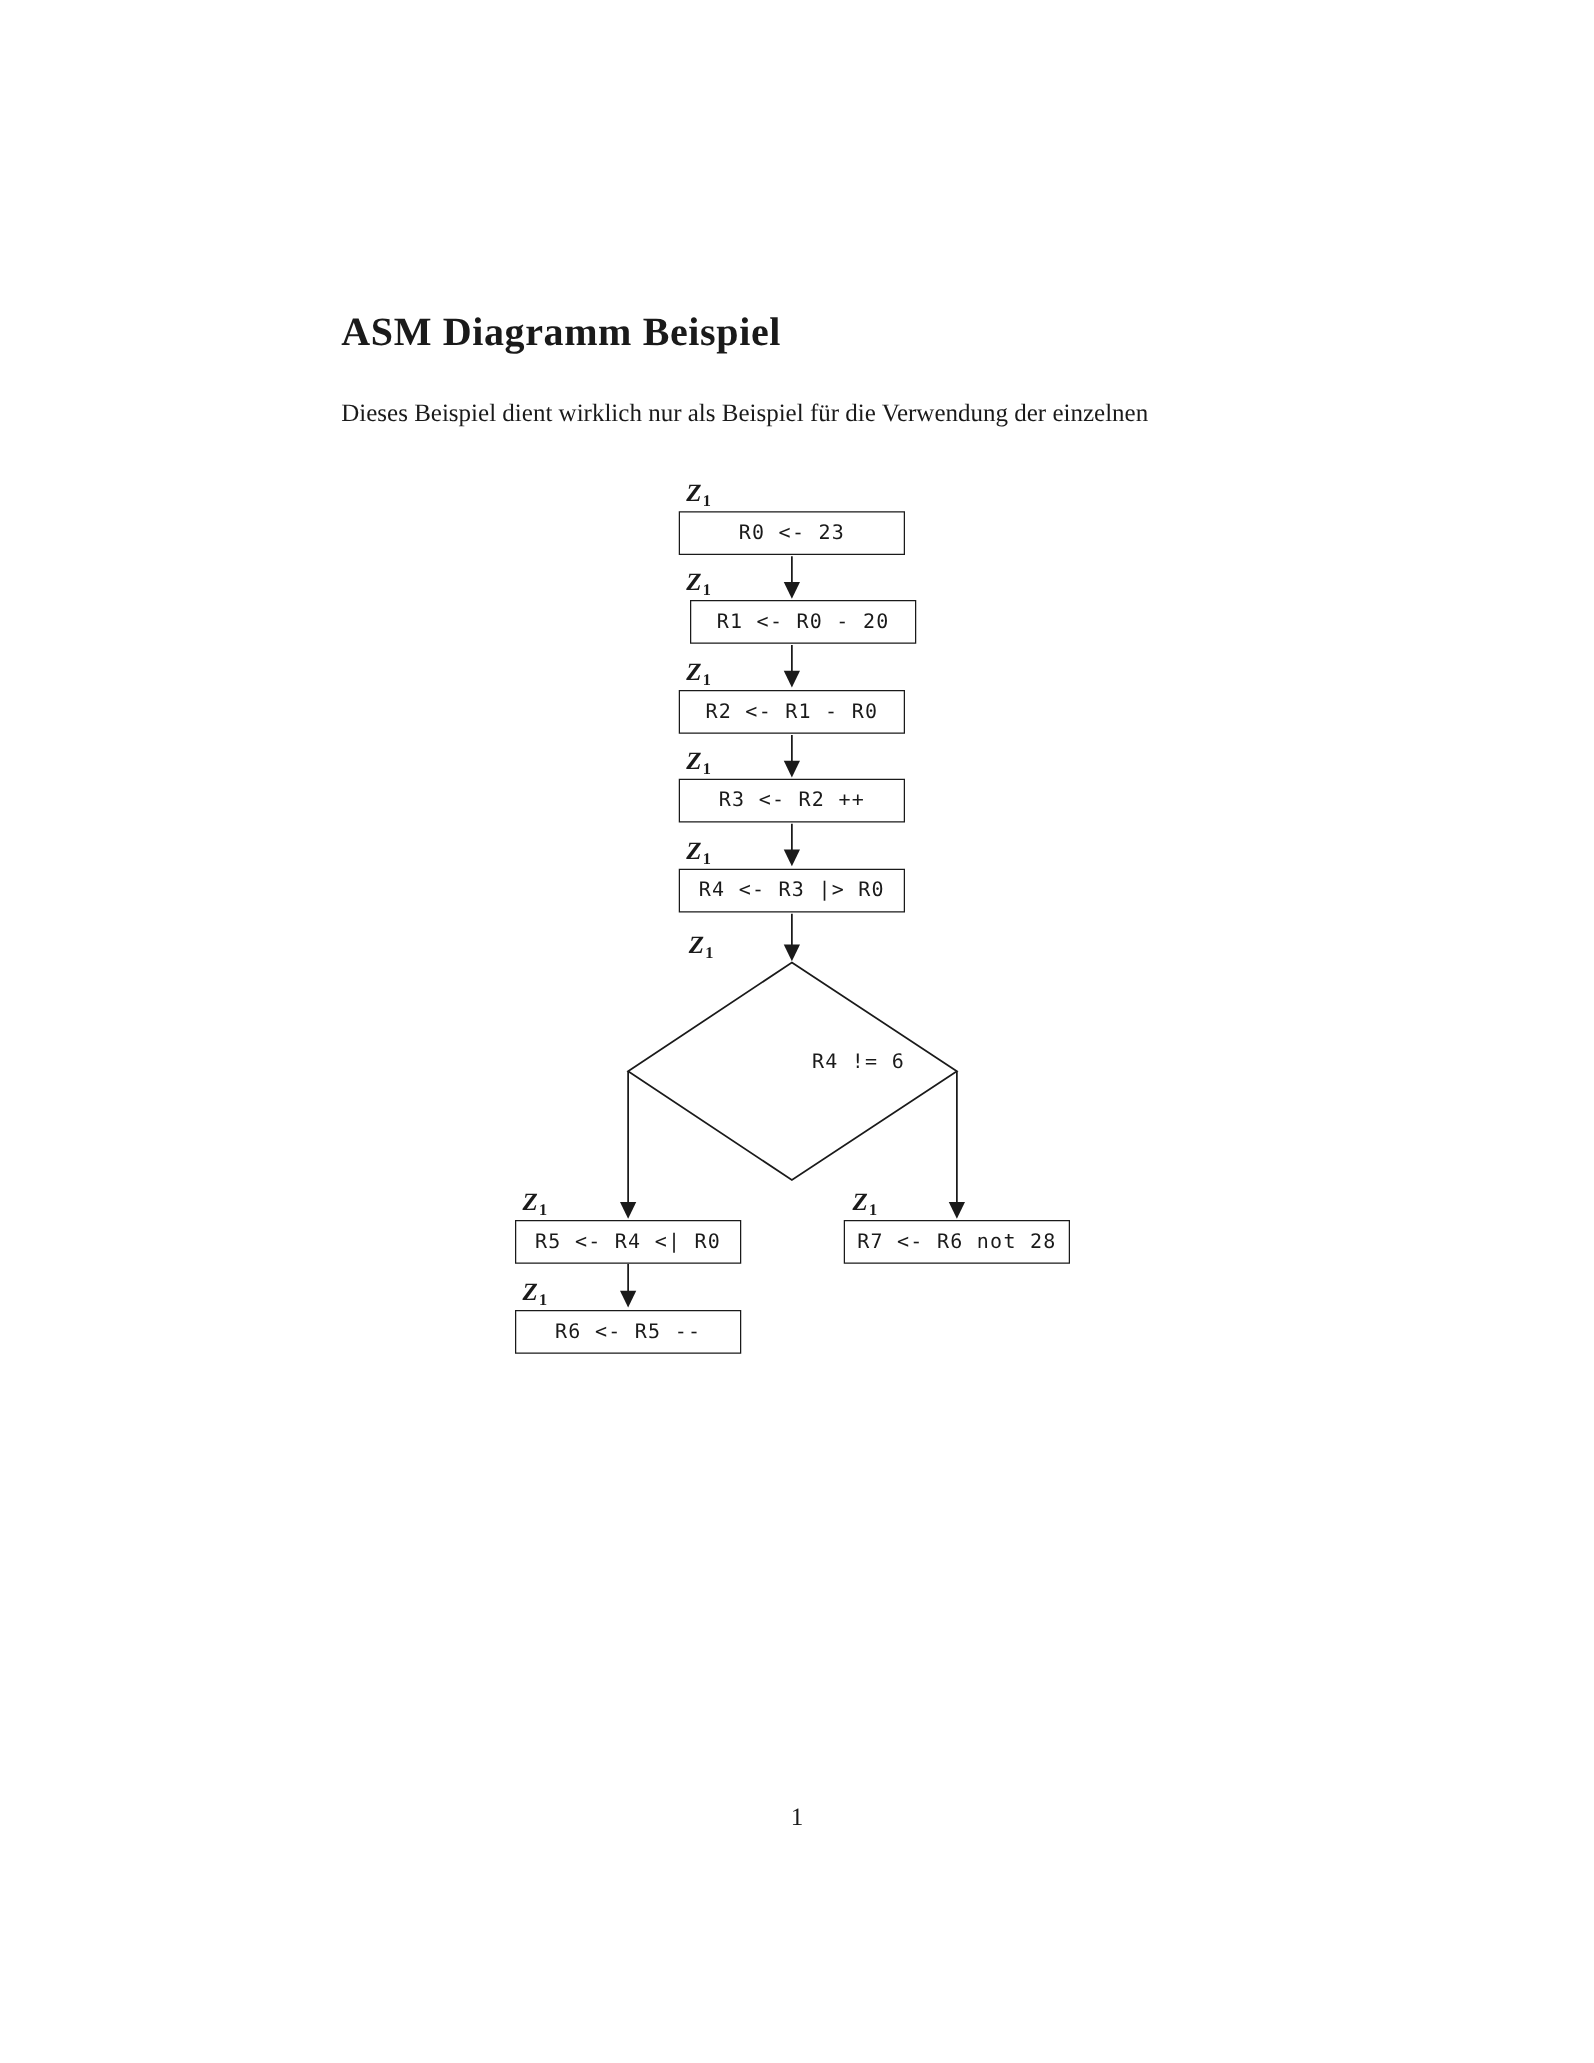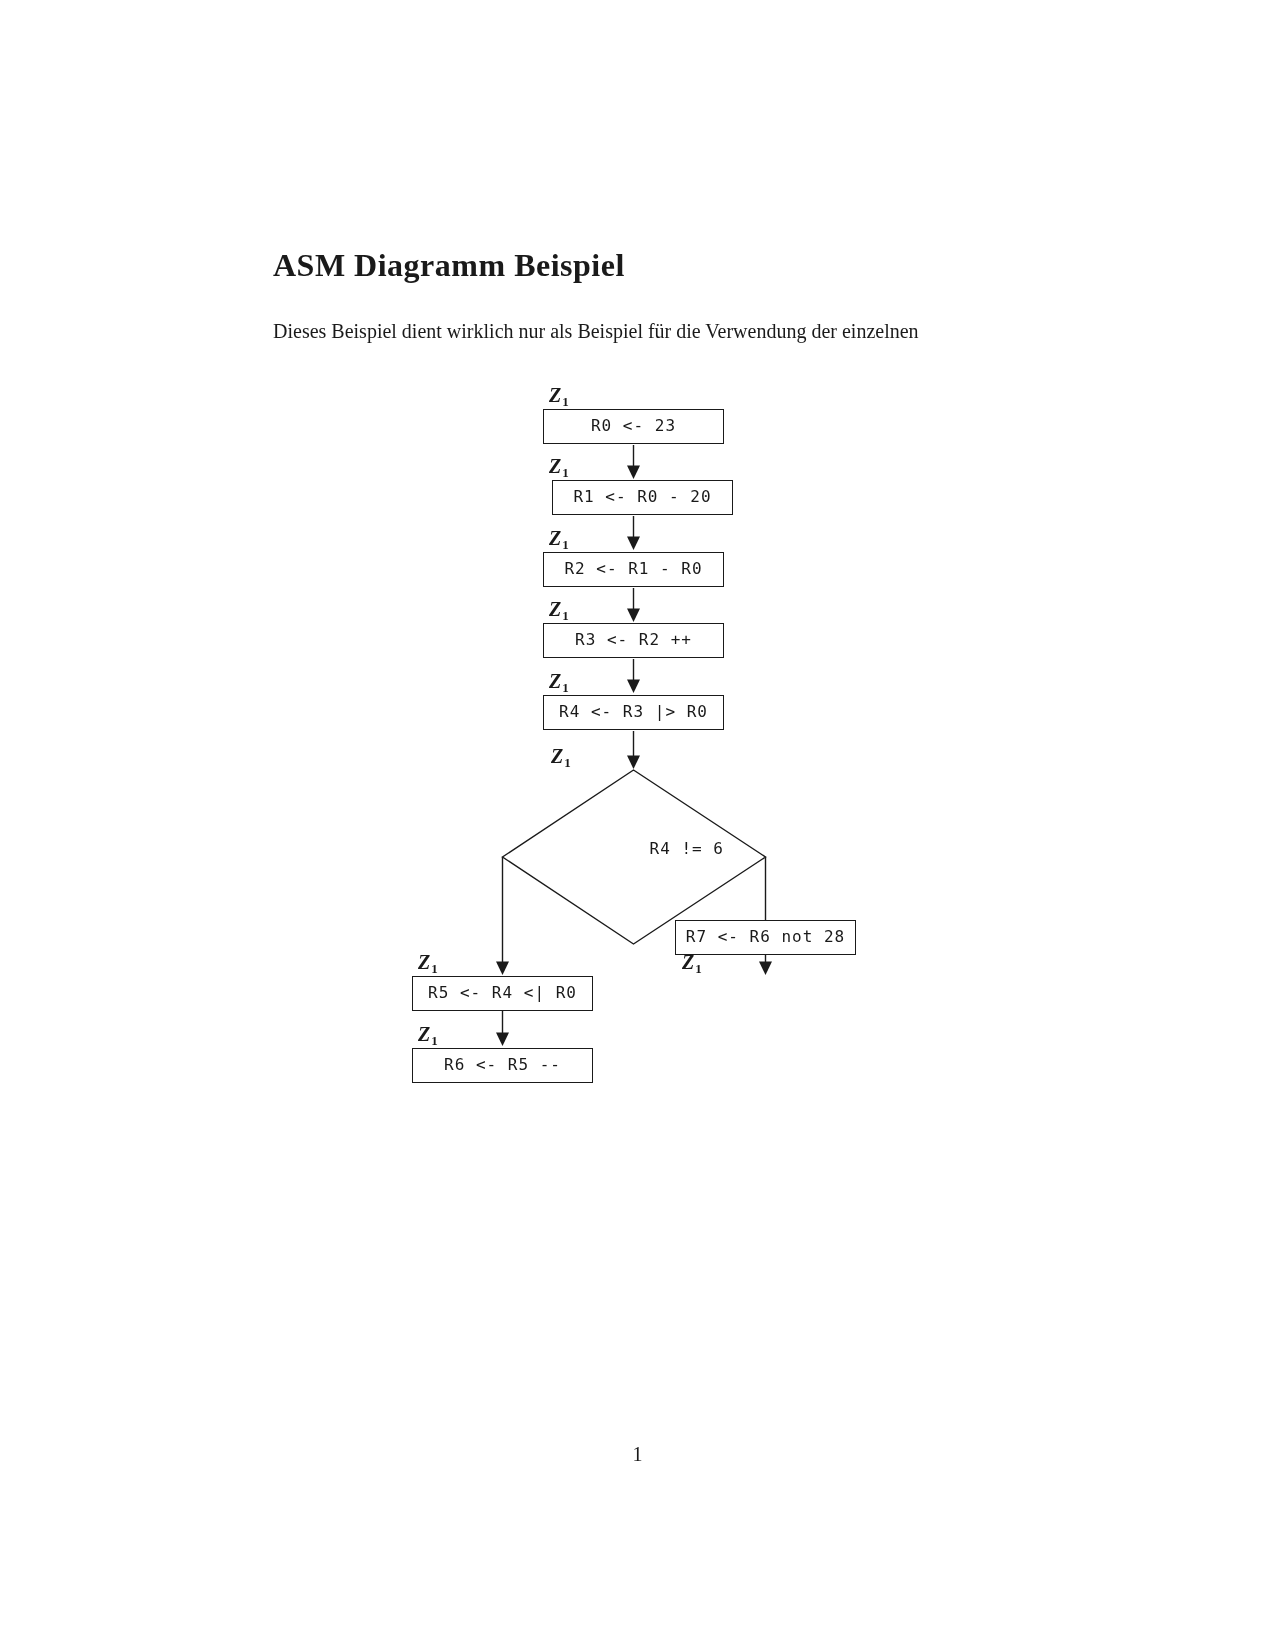--- a/index.html
+++ b/index.html
@@ -119,21 +119,21 @@
     </g>
     <polygon points="633.5,770 765.5,857 633.5,944 502.5,857" fill="#ffffff" stroke="#1a1a1a" stroke-width="1.4"></polygon>
   </svg>
 
   <div class="statebox" style="left:543px; top:390px;margin-top:19px;">R0 &lt;- 23</div>
   <div class="statebox" style="left:552px; top:480px;">R1 &lt;- R0 - 20</div>
   <div class="statebox" style="left:543px; top:552px;">R2 &lt;- R1 - R0</div>
   <div class="statebox" style="left:543px; top:623px;">R3 &lt;- R2 ++</div>
   <div class="statebox" style="left:543px; top:695px;">R4 &lt;- R3 |&gt; R0</div>
   <div class="statebox" style="left:412px; top:976px;">R5 &lt;- R4 &lt;| R0</div>
-  <div class="statebox" style="left:675px; top:920px;">R7 &lt;- R6 not 28</div>
+  <div class="statebox" style="left:675px; top:976px;">R7 &lt;- R6 not 28</div>
   <div class="statebox" style="left:412px; top:1048px;">R6 &lt;- R5 --</div>
 
   <div class="decision-text">R4 != 6</div>
 
   <div class="zlabel" style="left:549px; top:384px;"><span>Z</span><sub>1</sub></div>
   <div class="zlabel" style="left:549px; top:455px;"><span>Z</span><sub>1</sub></div>
   <div class="zlabel" style="left:549px; top:527px;"><span>Z</span><sub>1</sub></div>
   <div class="zlabel" style="left:549px; top:598px;"><span>Z</span><sub>1</sub></div>
   <div class="zlabel" style="left:549px; top:670px;"><span>Z</span><sub>1</sub></div>
   <div class="zlabel" style="left:551px; top:745px;"><span>Z</span><sub>1</sub></div>

